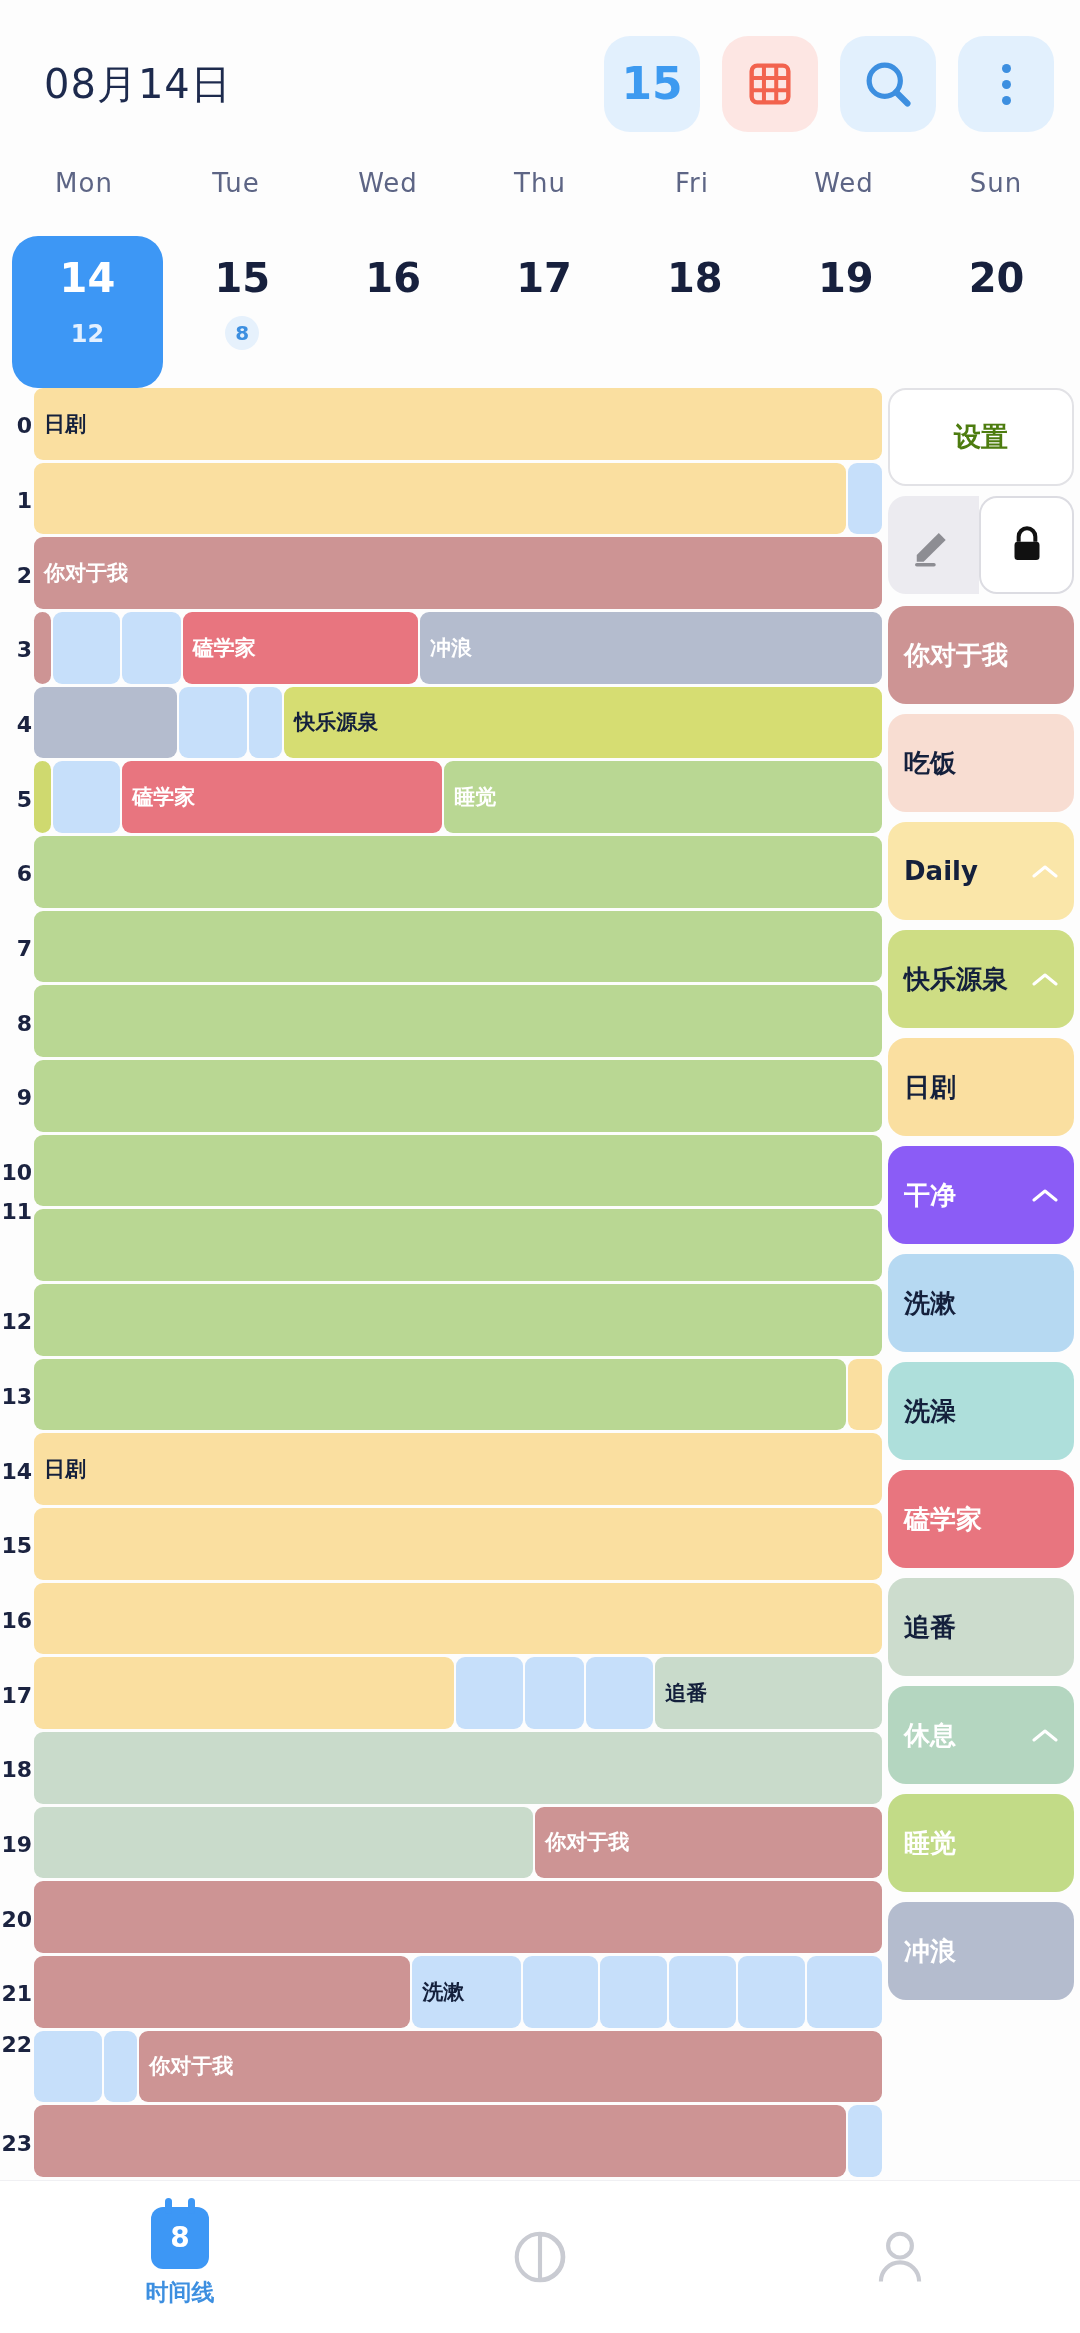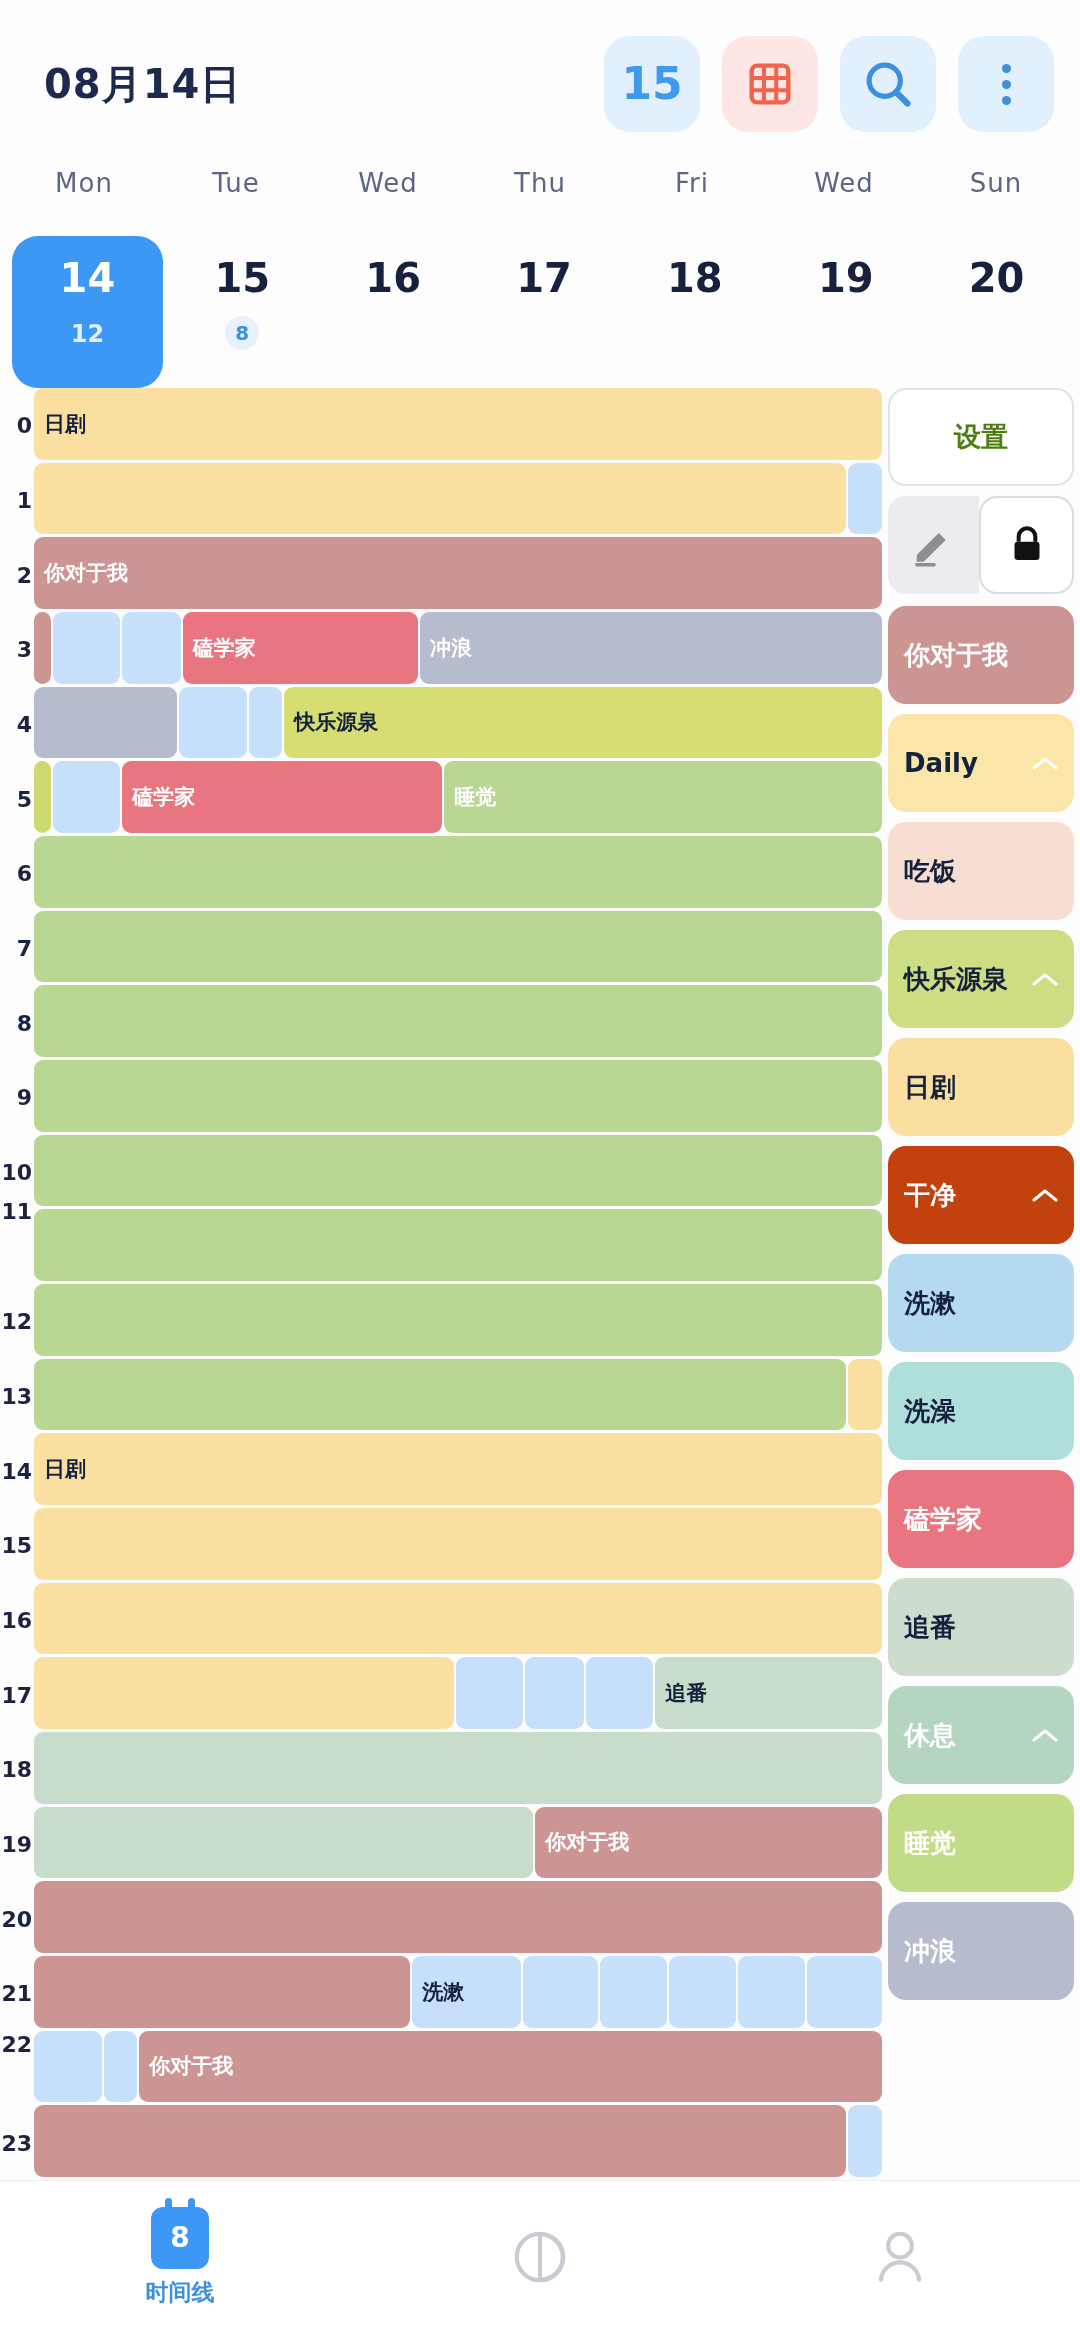--- a/index.html
+++ b/index.html
@@ -9,21 +9,21 @@
     font-family:"DejaVu Sans","Liberation Sans",sans-serif;
     position:relative; overflow:hidden;
     background:#fdfdfd;
   }
   
   .header{
     height:168px; display:flex; align-items:center;
     padding:0 26px 0 44px;
   }
   .date-title{
-    font-size:40px; font-weight:700; color:#1d2a4d;
+    font-size:40px; font-weight:400; color:#1d2a4d;
     letter-spacing:1px; flex:0 0 auto;
   }
   .hdr-spacer{ flex:1 1 auto; }
   .hdr-btns{ display:flex; gap:22px; align-items:center; }
   .hdr-btn{
     width:96px; height:96px; border-radius:26px;
     display:flex; align-items:center; justify-content:center;
   }
   .hdr-btn.blue{ background:#e2f0fd; }
   .hdr-btn.pink{ background:#fde6e3; }
@@ -386,39 +386,39 @@
         <svg width="40" height="44" viewBox="0 0 24 26">
           <path d="M7 11 V8 a5 5 0 0 1 10 0 v3" fill="none" stroke="#111" stroke-width="2.4"></path>
           <rect x="4.5" y="11" width="15" height="11" rx="2" fill="#111"></rect>
         </svg>
       </div>
     </div>
     <div id="tags">
         <div class="sb-card sb-tag" style="background: rgb(205, 148, 148);">
           <span class="tl" style="color: rgb(255, 255, 255);">你对于我</span>
         </div>
+        <div class="sb-card sb-tag" style="background: rgb(248, 221, 210);">
+          <span class="tl" style="color: rgb(20, 32, 60);">吃饭</span>
+        </div>
         <div class="sb-card sb-tag" style="background: rgb(250, 230, 169);">
           <span class="tl" style="color: rgb(20, 32, 60);">Daily</span>
           <svg class="chev" viewBox="0 0 26 14" style="transform: translateY(-50%);">
             <polyline points="2,12 13,3 24,12" fill="none" stroke="#ffffff" stroke-width="3" stroke-linecap="round" stroke-linejoin="round"></polyline>
           </svg>
         </div>
-        <div class="sb-card sb-tag" style="background: rgb(248, 221, 210);">
-          <span class="tl" style="color: rgb(20, 32, 60);">吃饭</span>
-        </div>
         <div class="sb-card sb-tag" style="background: rgb(206, 221, 132);">
           <span class="tl" style="color: rgb(20, 32, 60);">快乐源泉</span>
           <svg class="chev" viewBox="0 0 26 14" style="transform: translateY(-50%);">
             <polyline points="2,12 13,3 24,12" fill="none" stroke="#ffffff" stroke-width="3" stroke-linecap="round" stroke-linejoin="round"></polyline>
           </svg>
         </div>
         <div class="sb-card sb-tag" style="background: rgb(250, 223, 160);">
           <span class="tl" style="color: rgb(20, 32, 60);">日剧</span>
         </div>
-        <div class="sb-card sb-tag" style="background: #c2410c;">
+        <div class="sb-card sb-tag" style="background: #8b5cf6;">
           <span class="tl" style="color: rgb(255, 255, 255);">干净</span>
           <svg class="chev" viewBox="0 0 26 14" style="transform: translateY(-50%);">
             <polyline points="2,12 13,3 24,12" fill="none" stroke="#ffffff" stroke-width="3" stroke-linecap="round" stroke-linejoin="round"></polyline>
           </svg>
         </div>
         <div class="sb-card sb-tag" style="background: rgb(182, 217, 242);">
           <span class="tl" style="color: rgb(20, 32, 60);">洗漱</span>
         </div>
         <div class="sb-card sb-tag" style="background: rgb(174, 223, 219);">
           <span class="tl" style="color: rgb(20, 32, 60);">洗澡</span>

